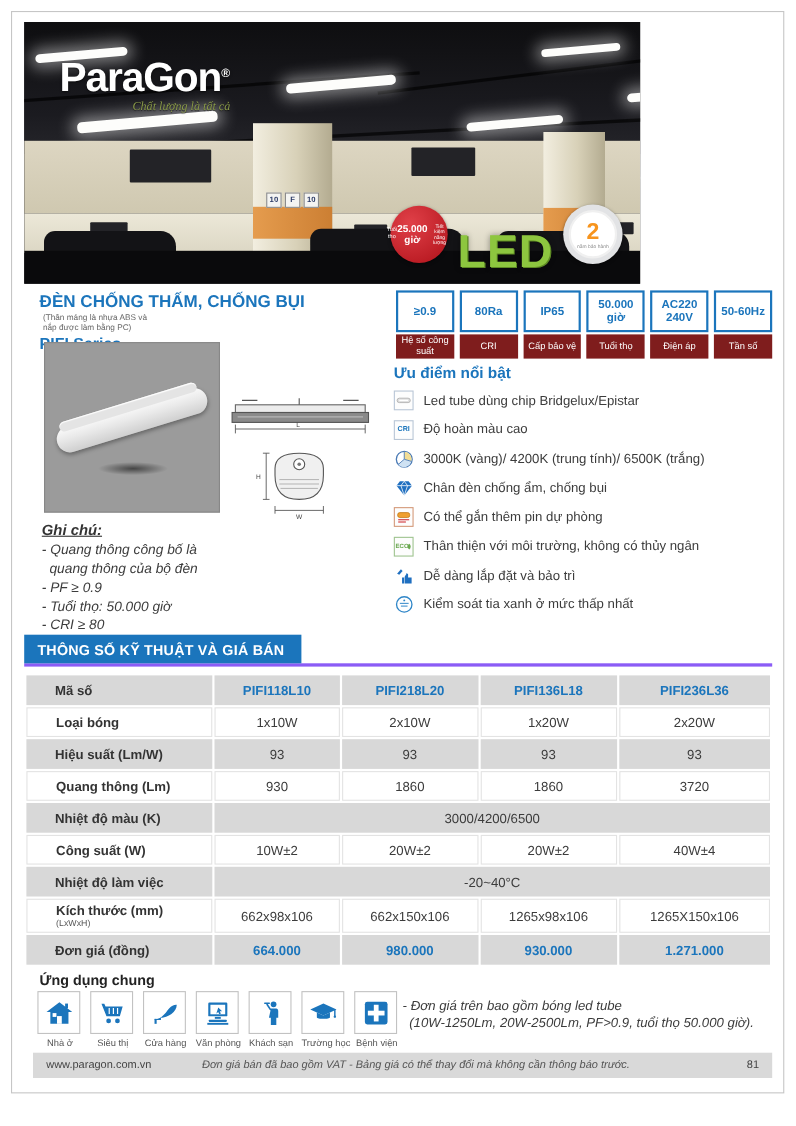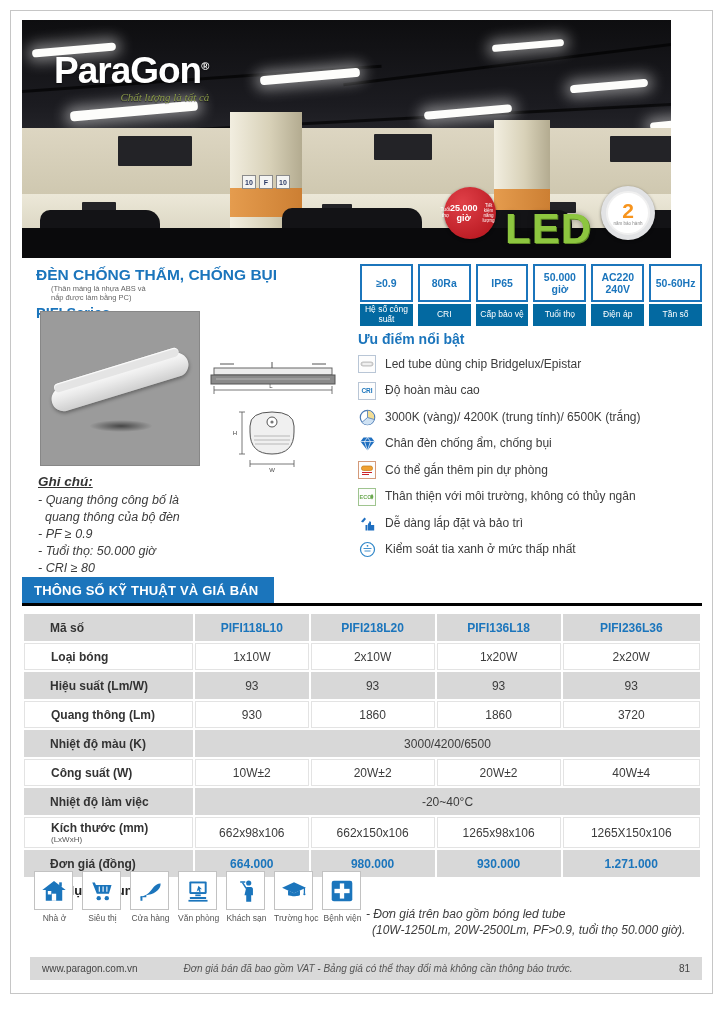--- a/index.html
+++ b/index.html
@@ -1,21 +1,21 @@
 <!DOCTYPE html>
 <html><head>
 <meta charset="utf-8">
 <style>
   html,body{margin:0;padding:0;}
   body{width:724px;height:1024px;position:relative;background:#fff;
        font-family:"Liberation Sans",sans-serif;color:#3c3c3c;overflow:hidden;}
   .frame{position:absolute;left:10px;top:10px;width:701px;height:982px;border:1px solid #c6c6c6;}
 
   
-  .photo{position:absolute;left:22px;top:20px;width:649px;height:238px;background:#141418;overflow:hidden;}
+  .photo{position:absolute;left:22px;top:20px;width:560px;height:238px;background:#141418;overflow:hidden;}
   .ceiling{position:absolute;left:0;top:0;right:0;height:120px;background:linear-gradient(180deg,#0e0e10,#1b1b20 70%,#26262b);}
   .beam{position:absolute;height:3px;background:rgba(0,0,0,.65);transform:rotate(-4deg);}
   .lightbar{position:absolute;background:#fdfdfb;border-radius:4px;transform:rotate(-5deg);
             box-shadow:0 0 14px 5px rgba(255,255,255,.45);}
   .wall{position:absolute;left:0;right:0;top:108px;height:66px;background:linear-gradient(180deg,#ddd6c2,#cfc8b0);}
   .vent{position:absolute;background:#232327;border-radius:1px;}
   .wall2{position:absolute;left:0;right:0;top:174px;height:36px;background:linear-gradient(180deg,#ece8d8,#dcd7c4);}
   .pillar{position:absolute;background:linear-gradient(90deg,#f2eee0,#d8d1b8 55%,#b3ab90);}
   .pillar .band{position:absolute;left:0;right:0;top:62%;height:24%;background:linear-gradient(90deg,#e59c4e,#cc7f33);}
   .signs{position:absolute;top:52%;left:50%;transform:translateX(-50%);display:flex;gap:3px;}
@@ -46,28 +46,28 @@
   .rosette:before{left:-12px;transform:skewY(14deg);}
   .rosette:after{right:-12px;transform:skewY(-14deg);}
   .rosette-inner{width:40px;height:40px;border-radius:50%;background:#fff;border:2px solid #f0f0f0;
                  display:flex;flex-direction:column;align-items:center;justify-content:center;line-height:1;}
   .rosette-inner .num{color:#f7941d;font-size:21px;font-weight:bold;}
   .rosette-inner .txt{color:#8a8a8a;font-size:4.5px;margin-top:1px;text-align:center;}
 
   
   .title-block{position:absolute;left:36px;top:266px;width:330px;}
   .page-title{font-size:15.5px;font-weight:bold;color:#1b75bc;line-height:1.1;display:inline;}
-  .title-note{font-size:7.5px;color:#666;display:inline-block;width:96px;vertical-align:top;line-height:1.25;margin-left:15px;}
+  .title-note{font-size:7.5px;color:#666;display:inline-block;width:96px;vertical-align:top;line-height:1.25;margin-left:3px;}
   .series{font-size:14.5px;font-weight:bold;color:#1b75bc;margin-top:2px;}
 
   .spec-badges{position:absolute;left:360px;top:264px;width:342px;display:flex;gap:5px;}
   .spec{flex:1;display:flex;flex-direction:column;gap:2px;}
   .spec-value{border:2px solid #1b75bc;background:#fff;color:#1b75bc;font-weight:bold;font-size:10.5px;
               height:32px;display:flex;align-items:center;justify-content:center;text-align:center;line-height:1.15;padding:1px;}
-  .spec-label{background:#0369a1;color:#fff;font-size:8.5px;min-height:20px;display:flex;align-items:center;
+  .spec-label{background:#7f1d1d;color:#fff;font-size:8.5px;min-height:20px;display:flex;align-items:center;
               justify-content:center;text-align:center;line-height:1.15;padding:1px 1px;}
 
   
   .product-box{position:absolute;left:40px;top:311px;width:158px;height:153px;background:#9b9b9b;border:1px solid #878787;}
   .fixture{position:absolute;left:8px;top:58px;width:142px;height:24px;transform:rotate(-17deg);
            background:linear-gradient(180deg,#fbfbfb,#e9e9e9 45%,#cfcfcf);border-radius:12px;
            box-shadow:0 2px 4px rgba(0,0,0,.35);}
   .fixture:before{content:"";position:absolute;left:6px;top:-5px;right:6px;height:9px;background:#e4e4e4;
                   border-radius:5px;box-shadow:inset 0 1px 1px #fff;}
   .fixture-shadow{position:absolute;left:48px;top:108px;width:64px;height:12px;
@@ -82,37 +82,37 @@
       border:1px solid #b9c6d6;background:#fdfdfd;box-sizing:border-box;font-weight:bold;}
   .fi.noborder{border:none;background:none;}
   .ftext{font-size:12px;color:#3c3c3c;line-height:1.2;}
 
   
   .notes{position:absolute;left:38px;top:474px;}
   .notes-heading{font-size:13.5px;font-weight:bold;font-style:italic;text-decoration:underline;color:#333;margin-bottom:3px;}
   .note-line{font-size:12.5px;font-style:italic;color:#3c3c3c;line-height:17px;white-space:pre;}
 
   
-  .section-bar{position:absolute;left:22px;top:577px;width:680px;border-bottom:3px solid #000000;}
+  .section-bar{position:absolute;left:22px;top:577px;width:680px;border-bottom:3px solid #8b5cf6;}
   .section-title{display:inline-block;background:#1b75bc;color:#fff;font-weight:bold;font-size:13px;
                  padding:6px 16px 5px 12px;letter-spacing:.2px;}
 
   
   .spec-table{position:absolute;left:22px;top:612px;width:680px;border-collapse:separate;border-spacing:2px;font-size:12px;}
   .spec-table td{padding:4px 4px;text-align:center;vertical-align:middle;height:19px;}
   .spec-table td.lbl{text-align:left;padding-left:26px;font-weight:bold;width:138px;color:#333;}
   tr.gray td{background:#d8d8d8;}
   tr.white td{background:#fff;border:1px solid #e3e3e3;padding:3px;}
   td.model{color:#1b75bc;font-weight:bold;}
   td.price{color:#1b75bc;font-weight:bold;}
   .sublabel{display:block;font-size:8px;font-weight:normal;color:#555;line-height:1;margin-top:1px;}
 
   
   .apps-heading{position:absolute;left:36px;top:883px;font-size:13px;font-weight:bold;color:#222;}
-  .apps{position:absolute;left:34px;top:871px;display:flex;gap:7px;}
+  .apps{position:absolute;left:34px;top:901px;display:flex;gap:7px;}
   .app{width:41px;text-align:center;}
   .app-box{width:39px;height:39px;border:1px solid #c2c2c2;background:#fff;display:flex;align-items:center;justify-content:center;box-sizing:border-box;}
   .app-label{font-size:8.5px;color:#555;margin-top:3px;white-space:nowrap;}
 
   .price-note{position:absolute;left:366px;top:906px;font-size:12px;font-style:italic;color:#3c3c3c;line-height:16px;}
   .price-note .pn2{padding-left:6px;text-align:center;}
 
   
   .footer{position:absolute;left:30px;top:957px;width:672px;height:23px;background:#d9d9d9;
           display:flex;align-items:center;box-sizing:border-box;padding:0 12px;font-size:10px;color:#444;}

